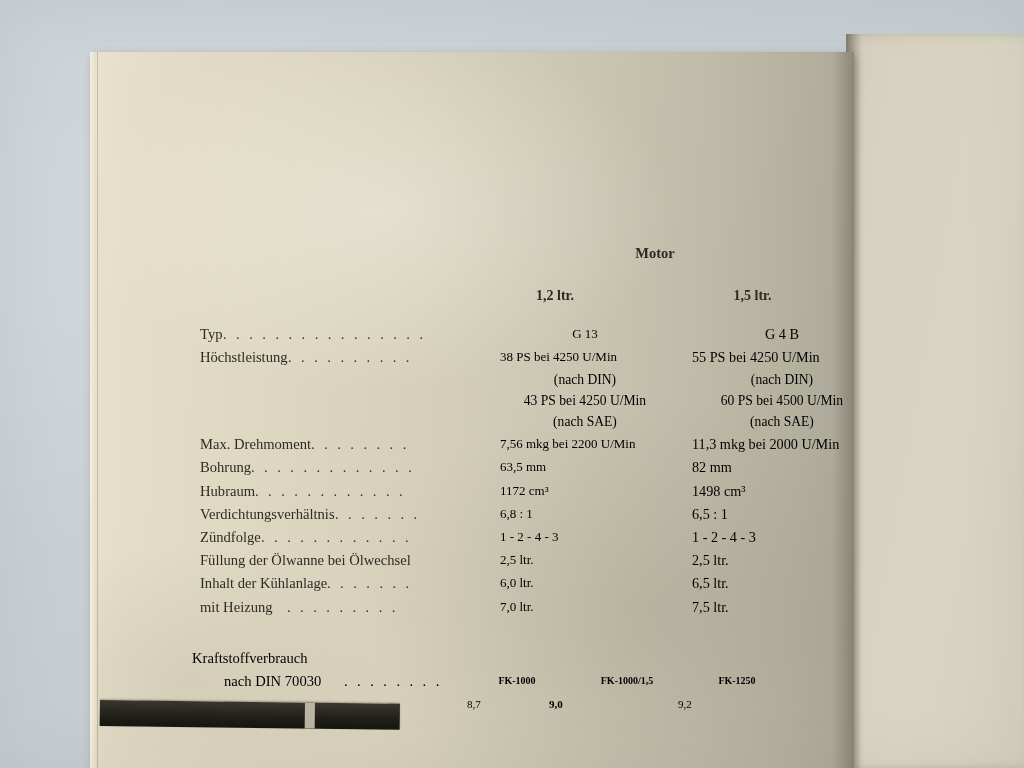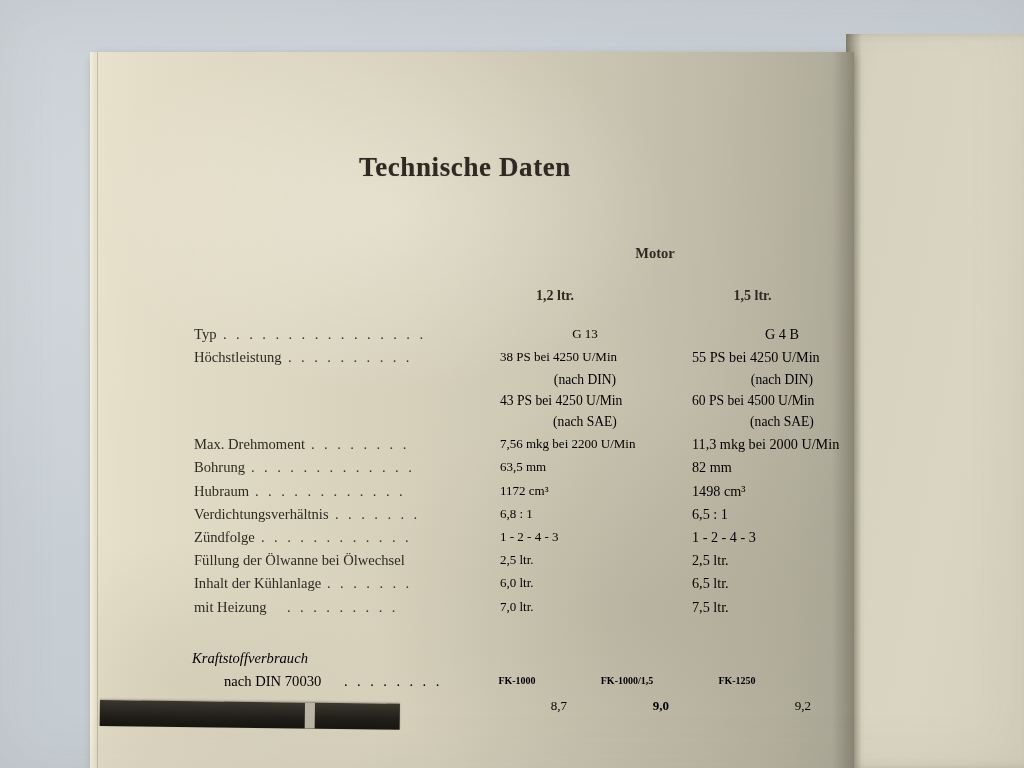--- a/index.html
+++ b/index.html
@@ -71,43 +71,43 @@
     font-size:14.5px;font-weight:bold;
   }
   .col-hdr{font-size:14px;font-weight:bold;}
   #hdr12{left:505px;top:288px;width:100px;text-align:center;}
   #hdr15{left:700px;top:288px;width:105px;text-align:center;}
 
   
   #table{position:absolute;left:192px;top:326px;width:630px;}
   .row{position:relative;height:23.2px;}
   .lbl{
-    position:absolute;left:2px;top:0;font-size:14.6px;
+    position:absolute;left:8px;top:0;font-size:14.6px;
     color:#2e2b24;
   }
   .lead{
     position:absolute;top:0;font-size:14.6px;color:#3a362d;
     letter-spacing:2.9px;overflow:hidden;
   }
   .c1{position:absolute;left:308px;top:0;width:170px;font-size:13px;}
   .c2{position:absolute;left:500px;top:0;width:180px;font-size:14.2px;}
   .c1.ctr,.c2.ctr{text-align:center;}
-  .sub{font-size:13.6px;}
+  .sub{font-size:13.6px;text-align:center;}
   .tight{height:21px;}
 
   
   #fuel{position:absolute;left:192px;top:650px;width:630px;font-size:14.6px;}
-  #fuel .l1{position:absolute;left:0;top:0;font-style:italic;}
+  #fuel .l1{position:absolute;left:0;top:0;}
   #fuel .l2{position:absolute;left:32px;top:23px;}
   #fuel .fl{position:absolute;left:152px;top:23px;letter-spacing:2.9px;font-size:14.6px;}
   .fk{position:absolute;top:25px;font-weight:bold;font-size:10px;text-align:center;}
-  .fv{position:absolute;top:48px;font-size:13px;text-align:right;}
+  .fv{position:absolute;top:48px;font-size:11px;text-align:left;}
   #fk1{left:275px;width:100px;} #fv1{left:275px;width:100px;}
   #fk2{left:375px;width:120px;} #fv2{left:357px;width:120px;font-weight:bold;}
-  #fk3{left:495px;width:100px;} #fv3{left:519px;width:100px;}
+  #fk3{left:495px;width:100px;} #fv3{left:486px;width:100px;}
 
   
   #photo-bottom{
     position:absolute;left:100px;top:700px;width:300px;height:26px;
     background:linear-gradient(180deg,#3a372f 0%,#23211b 55%,#171611 100%);
     transform:rotate(.7deg);transform-origin:left top;
     box-shadow:0 -1px 2px rgba(0,0,0,.25);
   }
   #photo-bottom .seam{
     position:absolute;left:205px;top:0;width:10px;height:100%;
@@ -128,21 +128,20 @@
 
   </div>
 
   <div id="page-left">
     <div class="blotch"></div>
     <div class="edge-hi"></div>
     <div class="edge-line"></div>
     <div class="gutter"></div>
   </div>
 
-  <div class="txt" id="title">Technische Daten</div>
   <div class="txt col-hdr" id="motor-hdr">Motor</div>
   <div class="txt col-hdr" id="hdr12">1,2 ltr.</div>
   <div class="txt col-hdr" id="hdr15">1,5 ltr.</div>
 
   <div id="table">
       <div class="row">
         <div class="lbl">Typ</div>
         <div class="lead" style="left: 31px; max-width: 269px;">. . . . . . . . . . . . . . . .</div>
         <div class="c1 ctr">G 13</div>
         <div class="c2 ctr">G 4 B</div>

